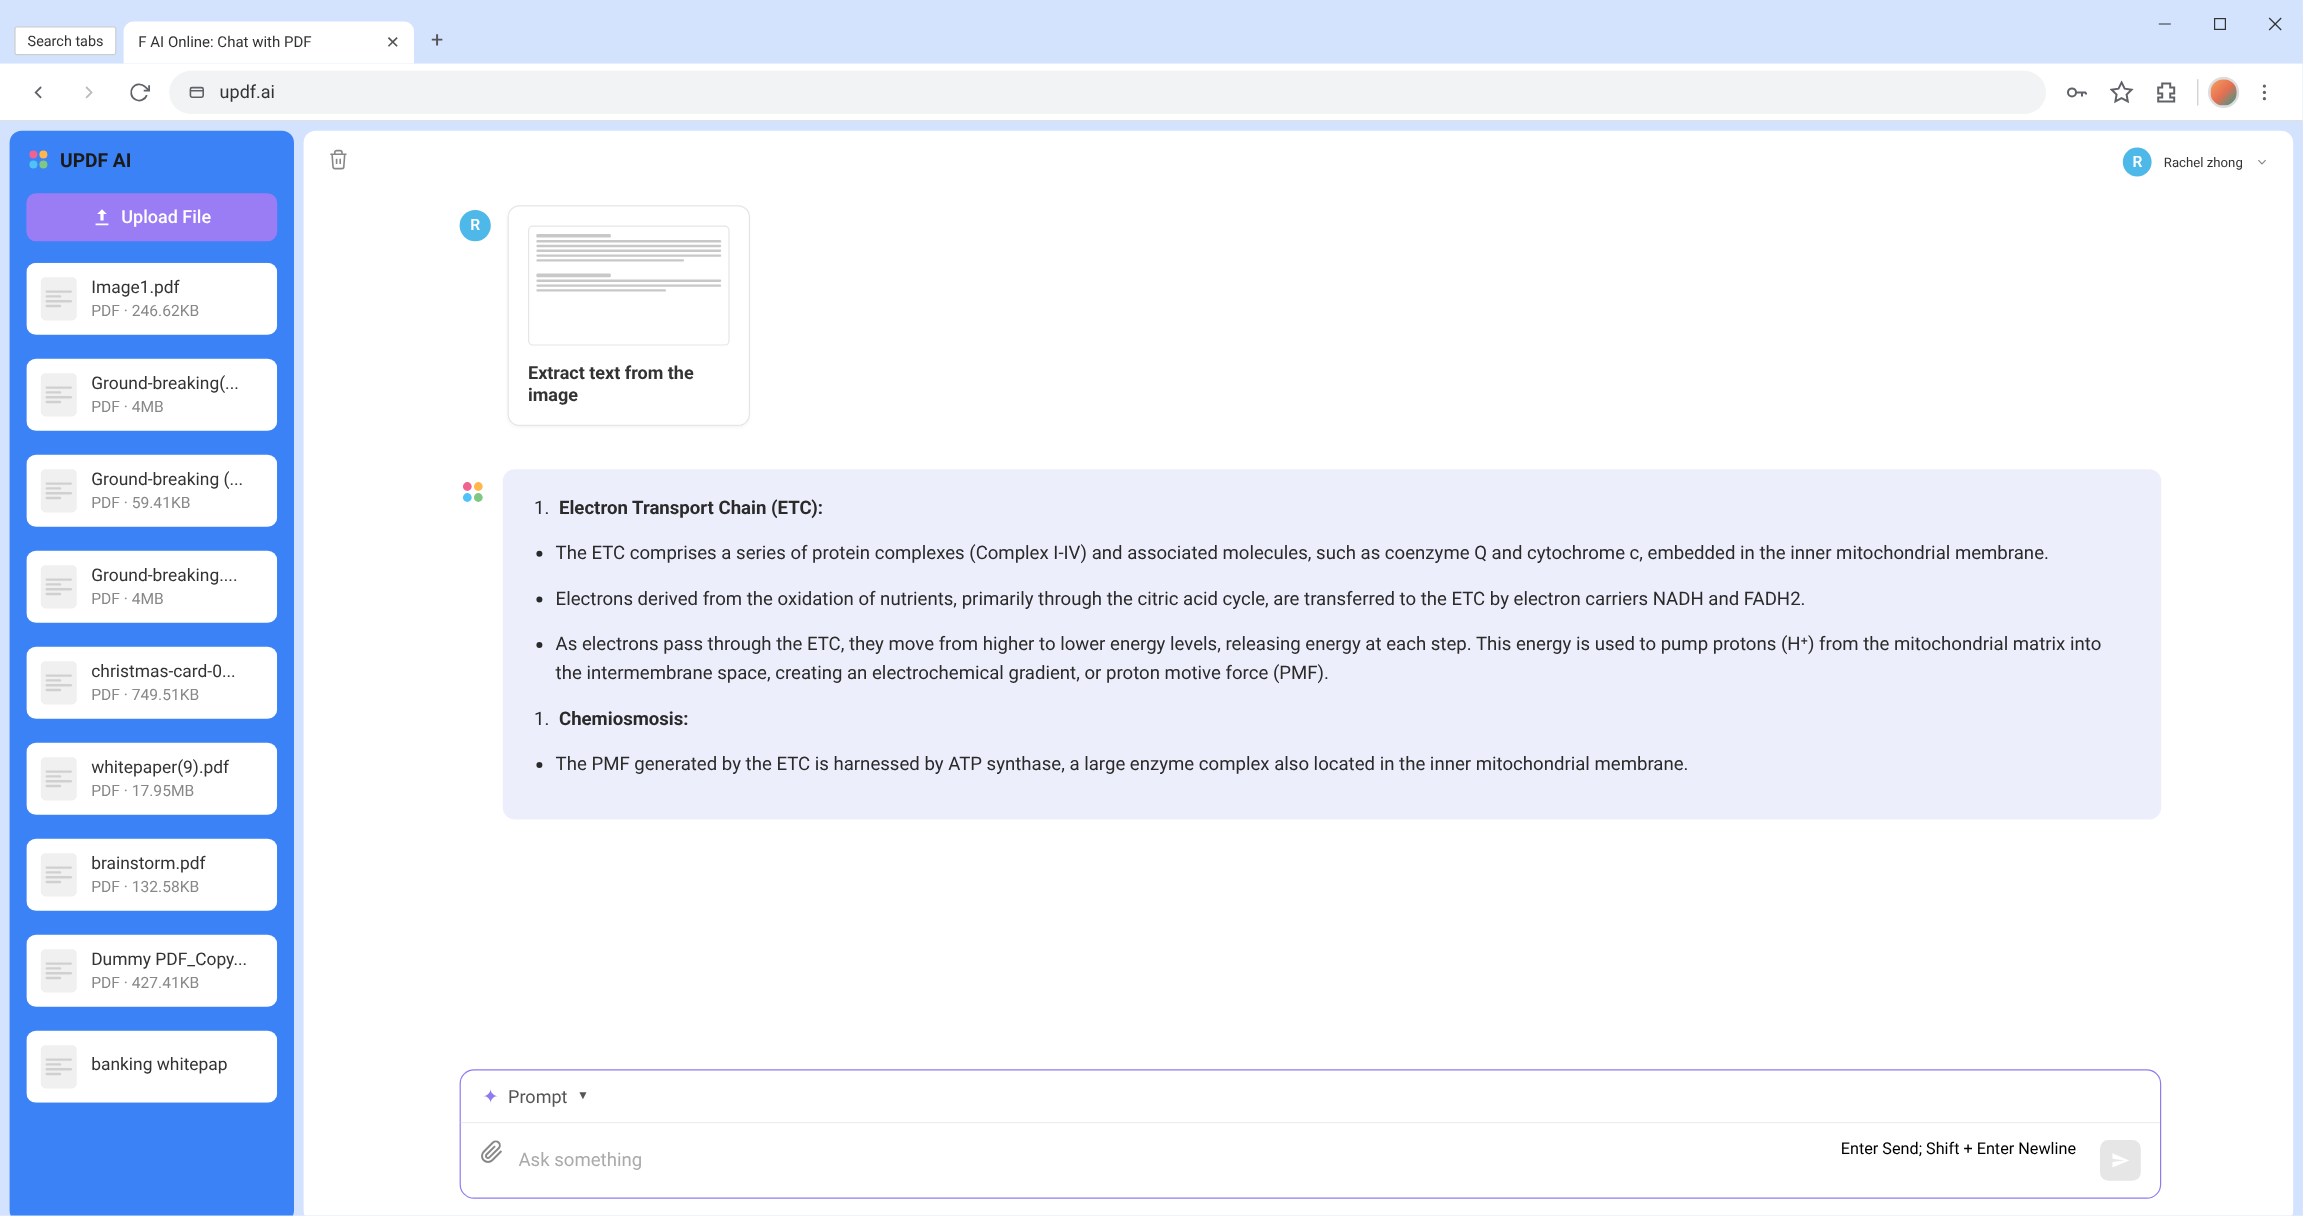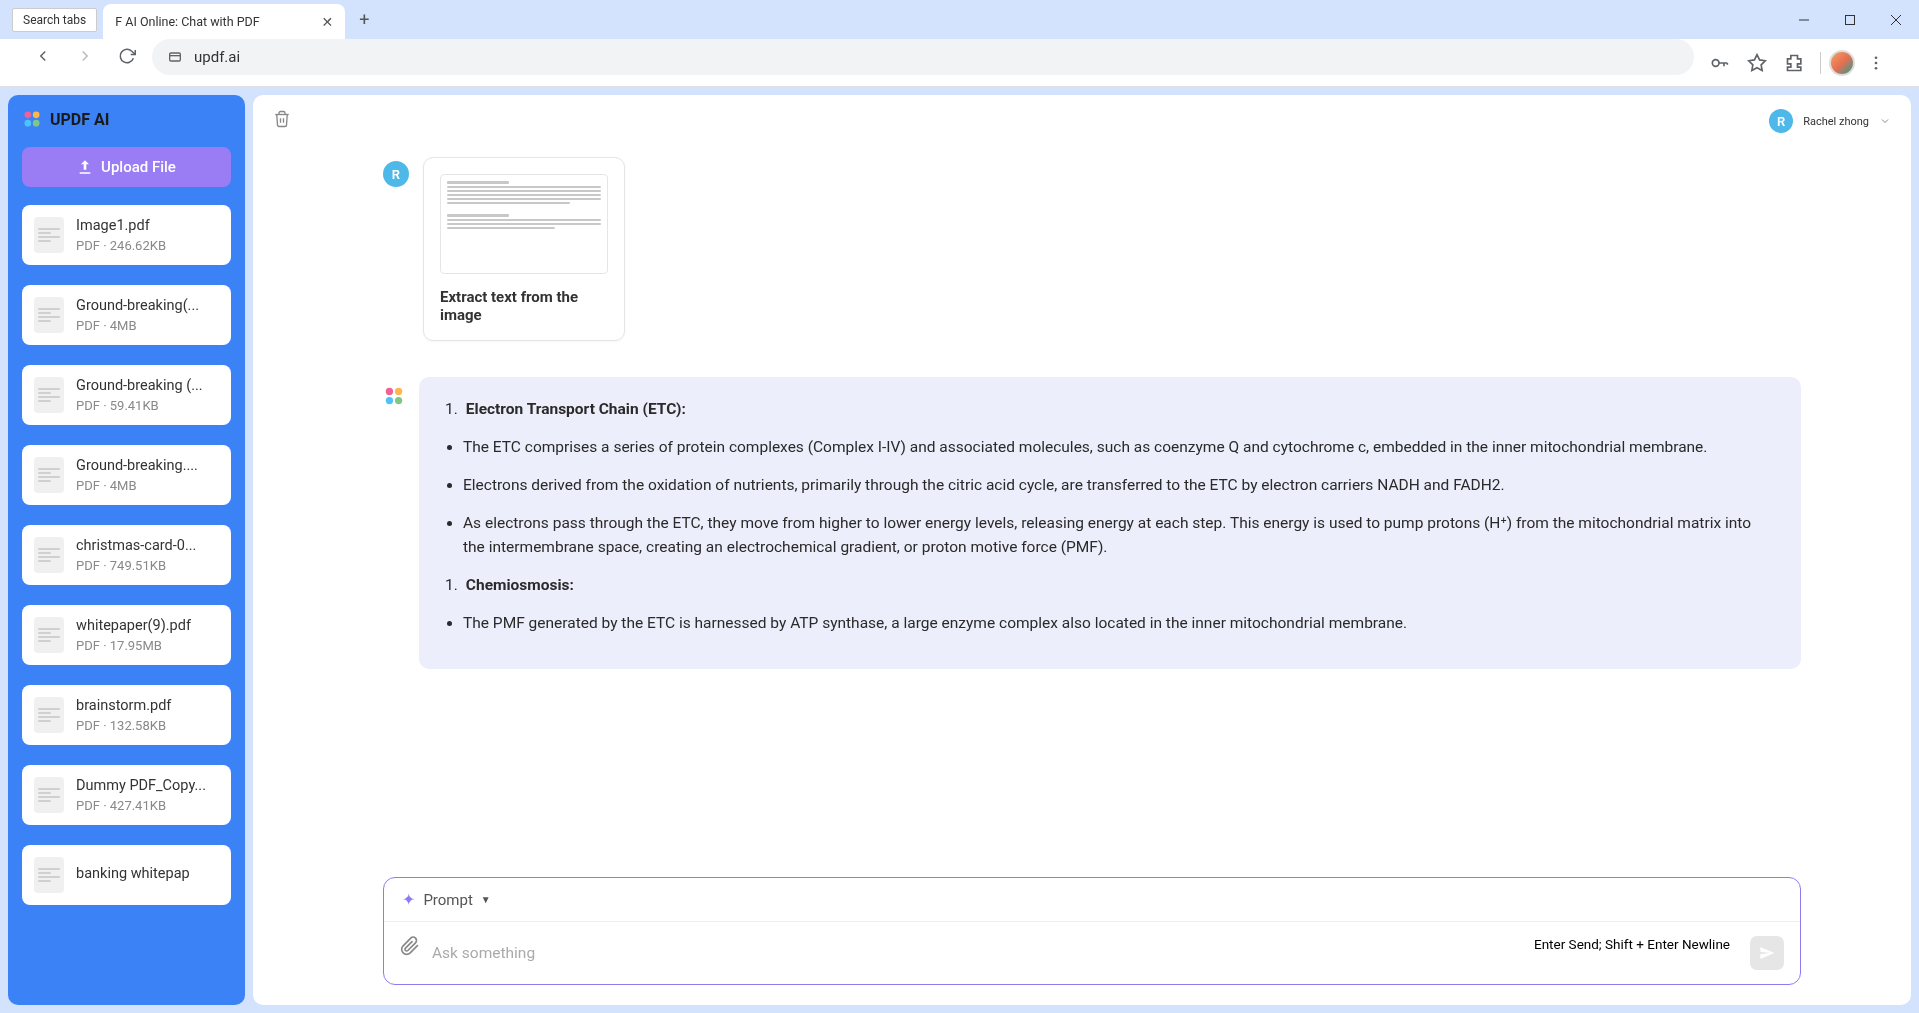--- a/index.html
+++ b/index.html
@@ -1,29 +1,29 @@
 <!DOCTYPE html>
 <html><head>
   <meta charset="utf-8">
   <style>
     * { margin: 0; padding: 0; box-sizing: border-box; font-family: -apple-system, BlinkMacSystemFont, "Segoe UI", Roboto, sans-serif; }
     body { background: #d3e3fd; width: 1919px; height: 1013px; overflow: hidden; }
     
     
     .browser-chrome { background: #d3e3fd; }
-    .tab-bar { display: flex; align-items: center; height: 39px; padding-left: 12px; }
+    .tab-bar { display: flex; align-items: center; height: 39px; padding-left: 12px; margin-top: 14px; }
     .search-tabs-tooltip { background: #fff; border: 1px solid #ccc; padding: 4px 10px; font-size: 12px; color: #333; border-radius: 2px; margin-right: 6px; }
     .tab { background: #fff; border-radius: 8px 8px 0 0; display: flex; align-items: center; padding: 0 12px; height: 35px; width: 242px; margin-top: 4px; gap: 12px; }
     .tab-title { font-size: 12.5px; color: #333; flex: 1; white-space: nowrap; overflow: hidden; }
     .tab-close { color: #555; font-size: 14px; cursor: pointer; }
     .new-tab { color: #555; font-size: 18px; margin-left: 14px; cursor: pointer; }
     .window-controls { position: absolute; right: 0; top: 0; display: flex; }
     .win-btn { width: 46px; height: 39px; display: flex; align-items: center; justify-content: center; color: #333; }
     
-    .url-bar-row { background: #fff; height: 48px; display: flex; padding: 0 26px; gap: 8px; border-bottom: 1px solid #e0e0e0; }
+    .url-bar-row { background: #fff; height: 48px; display: flex; align-items: center; padding: 0 15px; gap: 8px; border-bottom: 1px solid #e0e0e0; }
     .nav-btn { width: 34px; height: 34px; display: flex; align-items: center; justify-content: center; color: #5f6368; border-radius: 50%; }
     .nav-btn.disabled { color: #bbb; }
     .url-bar { flex: 1; background: #f1f3f4; border-radius: 18px; height: 36px; display: flex; align-items: center; padding: 0 14px; gap: 10px; }
     .url-text { font-size: 15px; color: #333; }
     .site-info { width: 18px; height: 18px; display: flex; align-items: center; justify-content: center; }
     .right-icons { display: flex; align-items: center; gap: 4px; }
     .right-icon { width: 34px; height: 34px; display: flex; align-items: center; justify-content: center; color: #5f6368; }
     .avatar-chr { width: 26px; height: 26px; border-radius: 50%; background: linear-gradient(135deg,#f4a261,#e76f51,#2a9d8f); border: 2px solid #ddd; }
     .divider { width: 1px; height: 22px; background: #ccc; margin: 0 4px; }
     

